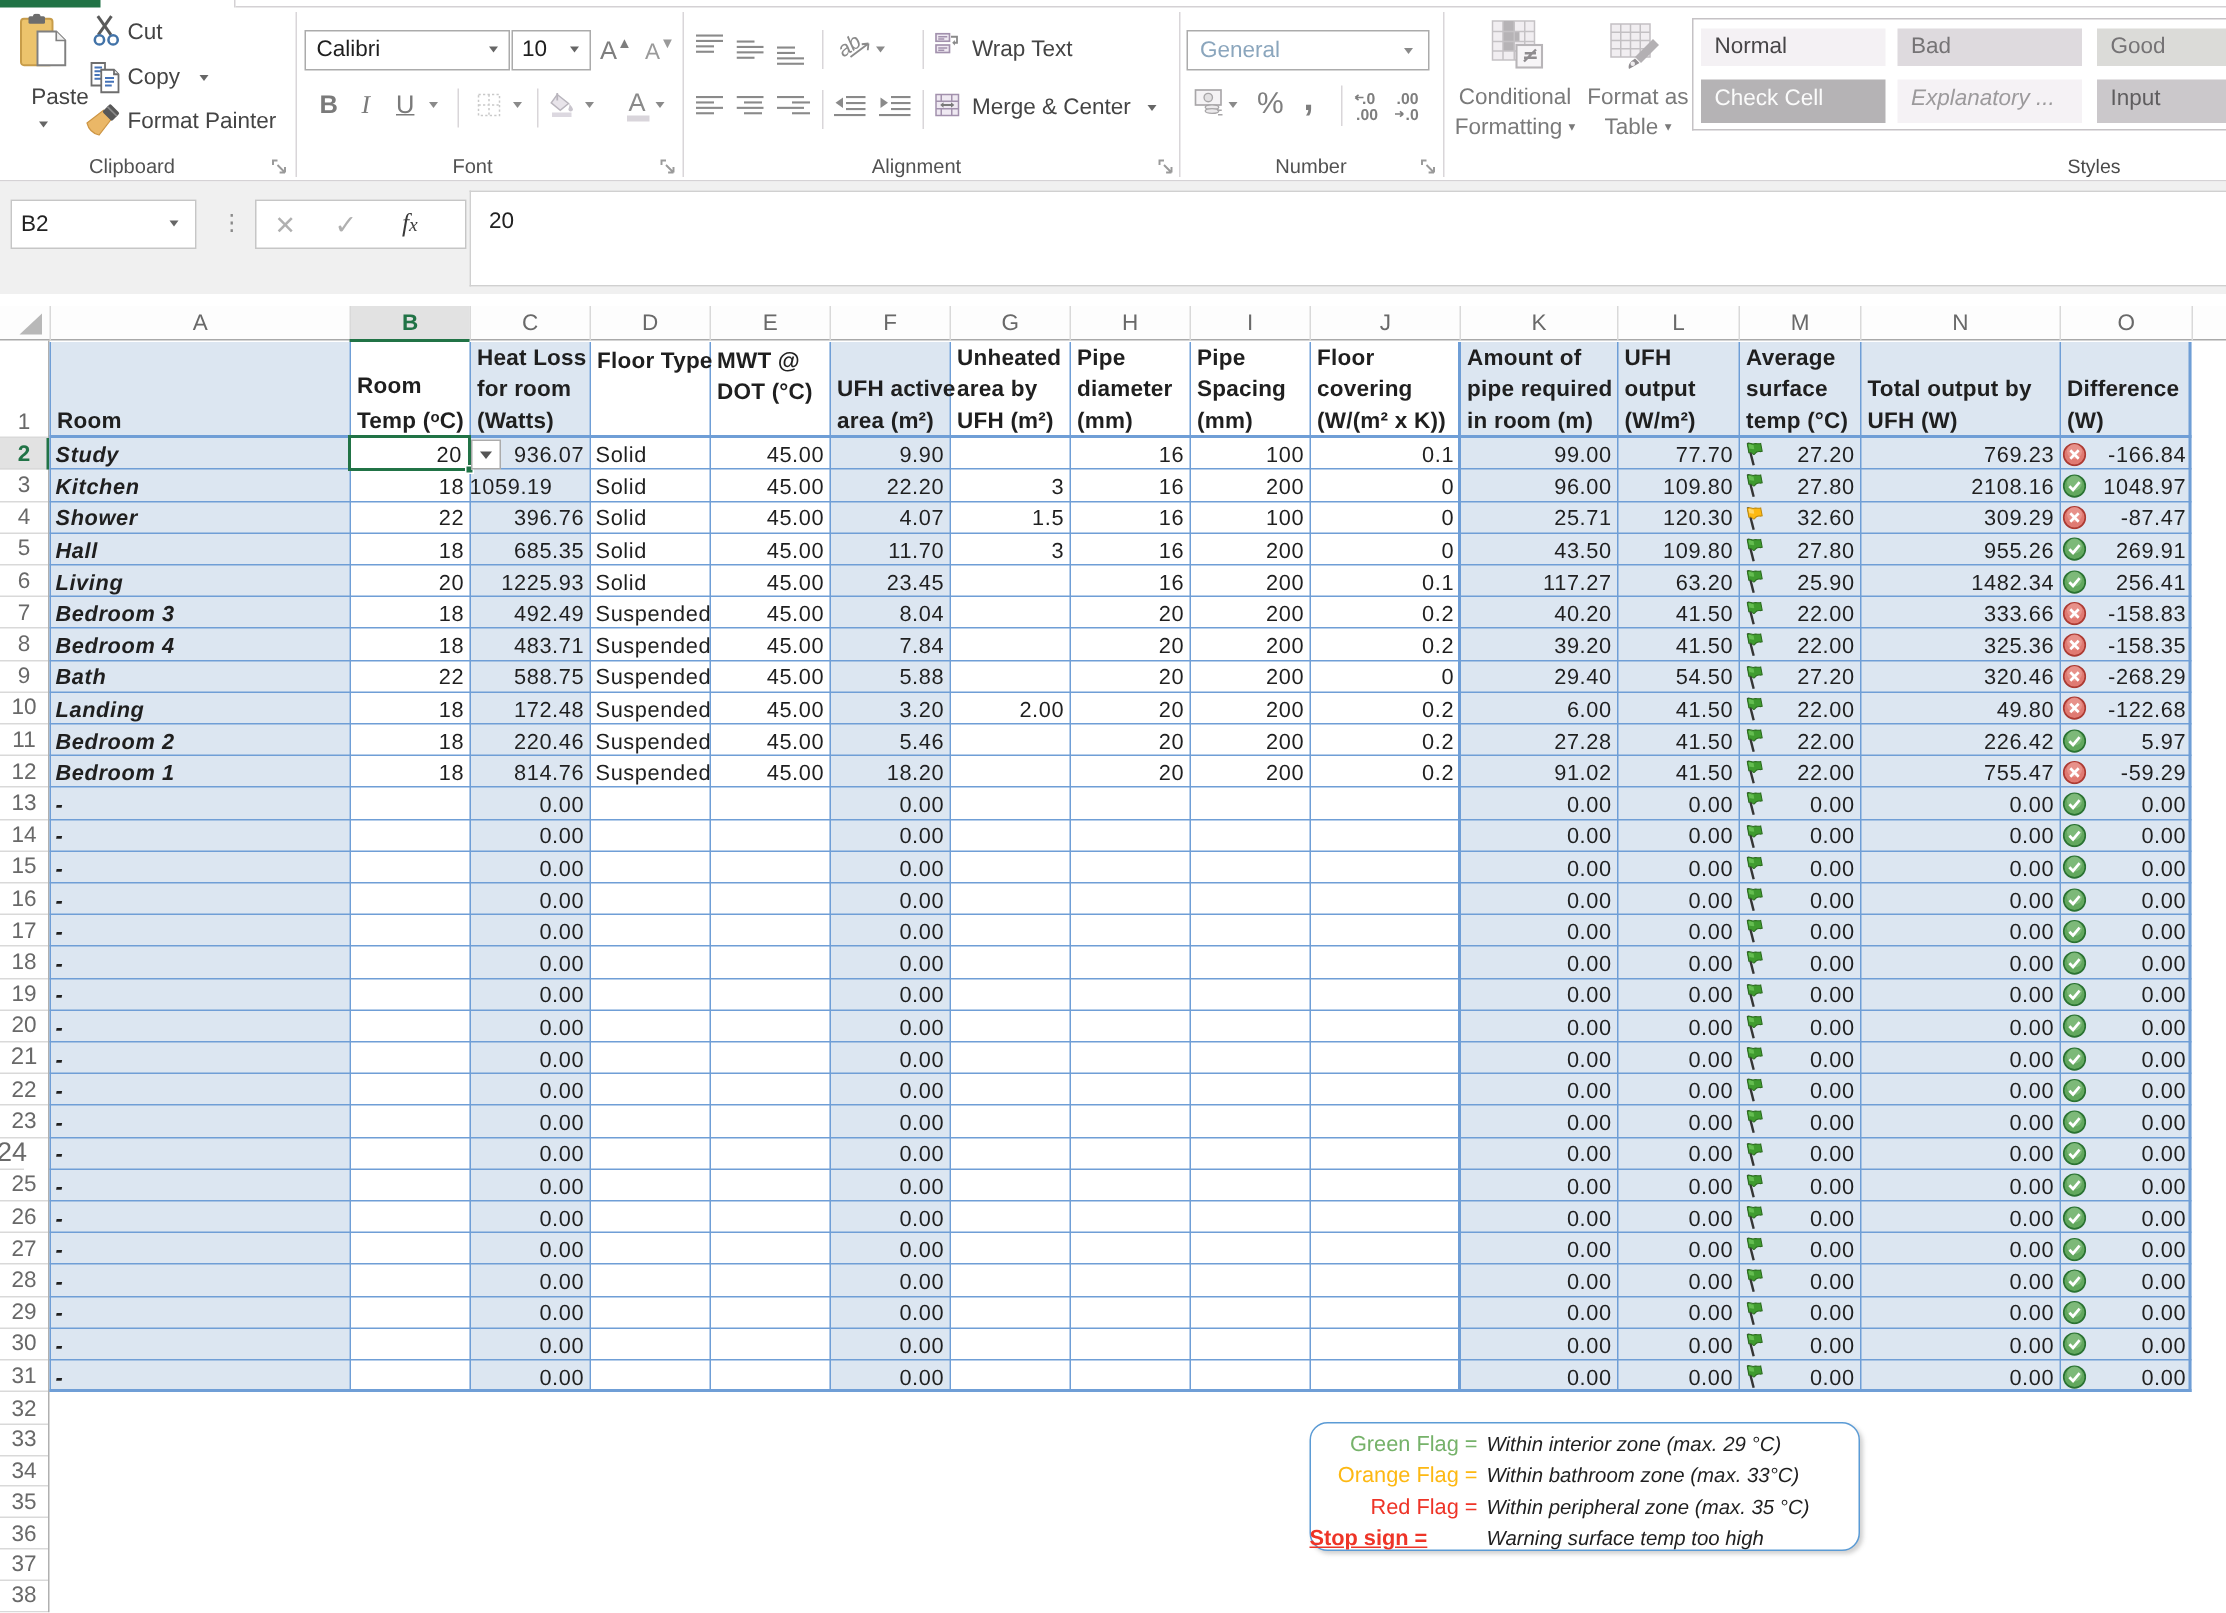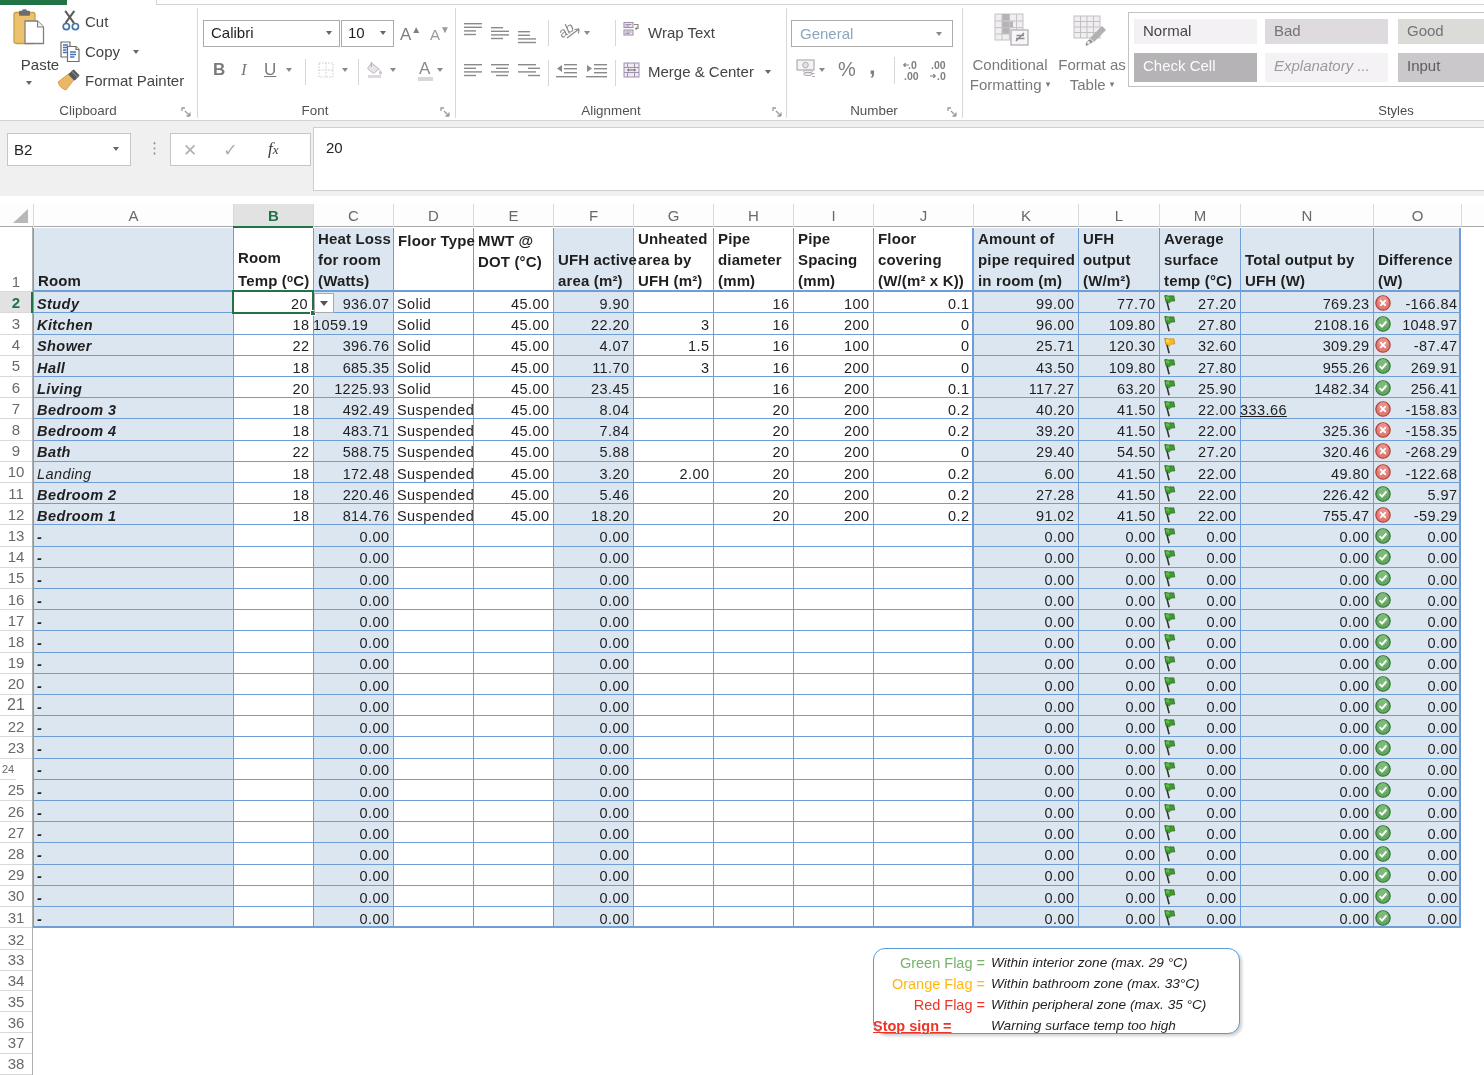--- a/index.html
+++ b/index.html
@@ -340,21 +340,21 @@
 <div class="ab ctr" style="left:0;top:546.60px;width:32px;height:21.20px;background:transparent;border-bottom:1px solid #d9d9d9;font-size:15px;color:#696969;font-weight:normal;">14</div>
 <div class="ab ctr" style="left:0;top:567.80px;width:32px;height:21.20px;background:transparent;border-bottom:1px solid #d9d9d9;font-size:15px;color:#696969;font-weight:normal;">15</div>
 <div class="ab ctr" style="left:0;top:589.00px;width:32px;height:21.20px;background:transparent;border-bottom:1px solid #d9d9d9;font-size:15px;color:#696969;font-weight:normal;">16</div>
 <div class="ab ctr" style="left:0;top:610.20px;width:32px;height:21.20px;background:transparent;border-bottom:1px solid #d9d9d9;font-size:15px;color:#696969;font-weight:normal;">17</div>
 <div class="ab ctr" style="left:0;top:631.40px;width:32px;height:21.20px;background:transparent;border-bottom:1px solid #d9d9d9;font-size:15px;color:#696969;font-weight:normal;">18</div>
 <div class="ab ctr" style="left:0;top:652.60px;width:32px;height:21.20px;background:transparent;border-bottom:1px solid #d9d9d9;font-size:15px;color:#696969;font-weight:normal;">19</div>
 <div class="ab ctr" style="left:0;top:673.80px;width:32px;height:21.20px;background:transparent;border-bottom:1px solid #d9d9d9;font-size:15px;color:#696969;font-weight:normal;">20</div>
 <div class="ab ctr" style="left:0;top:695.00px;width:32px;height:21.20px;background:transparent;border-bottom:1px solid #d9d9d9;font-size:16px;color:#696969;font-weight:normal;">21</div>
 <div class="ab ctr" style="left:0;top:716.20px;width:32px;height:21.20px;background:transparent;border-bottom:1px solid #d9d9d9;font-size:15px;color:#696969;font-weight:normal;">22</div>
 <div class="ab ctr" style="left:0;top:737.40px;width:32px;height:21.20px;background:transparent;border-bottom:1px solid #d9d9d9;font-size:15px;color:#696969;font-weight:normal;">23</div>
-<div class="ab ctr" style="left:0;top:758.60px;width:16px;height:21.20px;background:transparent;border-bottom:1px solid #d9d9d9;font-size:11px;color:#696969;font-weight:normal;">24</div>
+<div class="ab ctr" style="left:0;top:758.60px;width:16px;height:21.20px;background:transparent;border-bottom:1px solid #d9d9d9;font-size:18px;color:#696969;font-weight:normal;">24</div>
 <div class="ab ctr" style="left:0;top:779.80px;width:32px;height:21.20px;background:transparent;border-bottom:1px solid #d9d9d9;font-size:15px;color:#696969;font-weight:normal;">25</div>
 <div class="ab ctr" style="left:0;top:801.00px;width:32px;height:21.20px;background:transparent;border-bottom:1px solid #d9d9d9;font-size:15px;color:#696969;font-weight:normal;">26</div>
 <div class="ab ctr" style="left:0;top:822.20px;width:32px;height:21.20px;background:transparent;border-bottom:1px solid #d9d9d9;font-size:15px;color:#696969;font-weight:normal;">27</div>
 <div class="ab ctr" style="left:0;top:843.40px;width:32px;height:21.20px;background:transparent;border-bottom:1px solid #d9d9d9;font-size:15px;color:#696969;font-weight:normal;">28</div>
 <div class="ab ctr" style="left:0;top:864.60px;width:32px;height:21.20px;background:transparent;border-bottom:1px solid #d9d9d9;font-size:15px;color:#696969;font-weight:normal;">29</div>
 <div class="ab ctr" style="left:0;top:885.80px;width:32px;height:21.20px;background:transparent;border-bottom:1px solid #d9d9d9;font-size:15px;color:#696969;font-weight:normal;">30</div>
 <div class="ab ctr" style="left:0;top:907.00px;width:32px;height:21.20px;background:transparent;border-bottom:1px solid #d9d9d9;font-size:15px;color:#696969;font-weight:normal;">31</div>
 <div class="ab ctr" style="left:0;top:929.40px;width:32px;height:20.70px;border-bottom:1px solid #d9d9d9;font-size:15px;color:#696969;">32</div>
 <div class="ab ctr" style="left:0;top:950.10px;width:32px;height:20.70px;border-bottom:1px solid #d9d9d9;font-size:15px;color:#696969;">33</div>
 <div class="ab ctr" style="left:0;top:970.80px;width:32px;height:20.70px;border-bottom:1px solid #d9d9d9;font-size:15px;color:#696969;">34</div>
@@ -542,21 +542,21 @@
 <div class="cell" style="left:313px;top:400.00px;width:80px;height:21.20px;line-height:21.20px;text-align:right;padding-right:3.5px;">492.49</div>
 <div class="cell" style="left:393px;top:400.00px;width:80px;height:21.20px;line-height:21.20px;text-align:left;padding-left:4px;">Suspended</div>
 <div class="cell" style="left:473px;top:400.00px;width:80px;height:21.20px;line-height:21.20px;text-align:right;padding-right:3.5px;">45.00</div>
 <div class="cell" style="left:553px;top:400.00px;width:80px;height:21.20px;line-height:21.20px;text-align:right;padding-right:3.5px;">8.04</div>
 <div class="cell" style="left:713px;top:400.00px;width:80px;height:21.20px;line-height:21.20px;text-align:right;padding-right:3.5px;">20</div>
 <div class="cell" style="left:793px;top:400.00px;width:80px;height:21.20px;line-height:21.20px;text-align:right;padding-right:3.5px;">200</div>
 <div class="cell" style="left:873px;top:400.00px;width:100px;height:21.20px;line-height:21.20px;text-align:right;padding-right:3.5px;">0.2</div>
 <div class="cell" style="left:973px;top:400.00px;width:105px;height:21.20px;line-height:21.20px;text-align:right;padding-right:3.5px;">40.20</div>
 <div class="cell" style="left:1078px;top:400.00px;width:81px;height:21.20px;line-height:21.20px;text-align:right;padding-right:3.5px;">41.50</div>
 <div class="cell" style="left:1159px;top:400.00px;width:81px;height:21.20px;line-height:21.20px;text-align:right;padding-right:3.5px;">22.00</div>
-<div class="cell" style="left:1240px;top:400.00px;width:133px;height:21.20px;line-height:21.20px;padding-right:3.5px;text-decoration:underline;">333.66</div>
+<div class="cell" style="left:1240px;top:400.00px;width:133px;height:21.20px;line-height:21.20px;text-align:right;padding-right:3.5px;">333.66</div>
 <div class="cell" style="left:1373px;top:400.00px;width:88px;height:21.20px;line-height:21.20px;text-align:right;padding-right:3.5px;">-158.83</div>
 <div class="cell" style="left:33px;top:421.20px;width:200px;height:21.20px;line-height:21.20px;text-align:left;padding-left:4px;font-weight:bold;font-style:italic;">Bedroom 4</div>
 <div class="cell" style="left:233px;top:421.20px;width:80px;height:21.20px;line-height:21.20px;text-align:right;padding-right:3.5px;">18</div>
 <div class="cell" style="left:313px;top:421.20px;width:80px;height:21.20px;line-height:21.20px;text-align:right;padding-right:3.5px;">483.71</div>
 <div class="cell" style="left:393px;top:421.20px;width:80px;height:21.20px;line-height:21.20px;text-align:left;padding-left:4px;">Suspended</div>
 <div class="cell" style="left:473px;top:421.20px;width:80px;height:21.20px;line-height:21.20px;text-align:right;padding-right:3.5px;">45.00</div>
 <div class="cell" style="left:553px;top:421.20px;width:80px;height:21.20px;line-height:21.20px;text-align:right;padding-right:3.5px;">7.84</div>
 <div class="cell" style="left:713px;top:421.20px;width:80px;height:21.20px;line-height:21.20px;text-align:right;padding-right:3.5px;">20</div>
 <div class="cell" style="left:793px;top:421.20px;width:80px;height:21.20px;line-height:21.20px;text-align:right;padding-right:3.5px;">200</div>
 <div class="cell" style="left:873px;top:421.20px;width:100px;height:21.20px;line-height:21.20px;text-align:right;padding-right:3.5px;">0.2</div>
@@ -572,21 +572,21 @@
 <div class="cell" style="left:473px;top:442.40px;width:80px;height:21.20px;line-height:21.20px;text-align:right;padding-right:3.5px;">45.00</div>
 <div class="cell" style="left:553px;top:442.40px;width:80px;height:21.20px;line-height:21.20px;text-align:right;padding-right:3.5px;">5.88</div>
 <div class="cell" style="left:713px;top:442.40px;width:80px;height:21.20px;line-height:21.20px;text-align:right;padding-right:3.5px;">20</div>
 <div class="cell" style="left:793px;top:442.40px;width:80px;height:21.20px;line-height:21.20px;text-align:right;padding-right:3.5px;">200</div>
 <div class="cell" style="left:873px;top:442.40px;width:100px;height:21.20px;line-height:21.20px;text-align:right;padding-right:3.5px;">0</div>
 <div class="cell" style="left:973px;top:442.40px;width:105px;height:21.20px;line-height:21.20px;text-align:right;padding-right:3.5px;">29.40</div>
 <div class="cell" style="left:1078px;top:442.40px;width:81px;height:21.20px;line-height:21.20px;text-align:right;padding-right:3.5px;">54.50</div>
 <div class="cell" style="left:1159px;top:442.40px;width:81px;height:21.20px;line-height:21.20px;text-align:right;padding-right:3.5px;">27.20</div>
 <div class="cell" style="left:1240px;top:442.40px;width:133px;height:21.20px;line-height:21.20px;text-align:right;padding-right:3.5px;">320.46</div>
 <div class="cell" style="left:1373px;top:442.40px;width:88px;height:21.20px;line-height:21.20px;text-align:right;padding-right:3.5px;">-268.29</div>
-<div class="cell" style="left:33px;top:463.60px;width:200px;height:21.20px;line-height:21.20px;text-align:left;padding-left:4px;font-weight:normal;font-style:italic;">Landing</div>
+<div class="cell" style="left:33px;top:463.60px;width:200px;height:21.20px;line-height:21.20px;text-align:left;padding-left:4px;font-weight:bold;font-style:italic;">Landing</div>
 <div class="cell" style="left:233px;top:463.60px;width:80px;height:21.20px;line-height:21.20px;text-align:right;padding-right:3.5px;">18</div>
 <div class="cell" style="left:313px;top:463.60px;width:80px;height:21.20px;line-height:21.20px;text-align:right;padding-right:3.5px;">172.48</div>
 <div class="cell" style="left:393px;top:463.60px;width:80px;height:21.20px;line-height:21.20px;text-align:left;padding-left:4px;">Suspended</div>
 <div class="cell" style="left:473px;top:463.60px;width:80px;height:21.20px;line-height:21.20px;text-align:right;padding-right:3.5px;">45.00</div>
 <div class="cell" style="left:553px;top:463.60px;width:80px;height:21.20px;line-height:21.20px;text-align:right;padding-right:3.5px;">3.20</div>
 <div class="cell" style="left:633px;top:463.60px;width:80px;height:21.20px;line-height:21.20px;text-align:right;padding-right:3.5px;">2.00</div>
 <div class="cell" style="left:713px;top:463.60px;width:80px;height:21.20px;line-height:21.20px;text-align:right;padding-right:3.5px;">20</div>
 <div class="cell" style="left:793px;top:463.60px;width:80px;height:21.20px;line-height:21.20px;text-align:right;padding-right:3.5px;">200</div>
 <div class="cell" style="left:873px;top:463.60px;width:100px;height:21.20px;line-height:21.20px;text-align:right;padding-right:3.5px;">0.2</div>
 <div class="cell" style="left:973px;top:463.60px;width:105px;height:21.20px;line-height:21.20px;text-align:right;padding-right:3.5px;">6.00</div>

